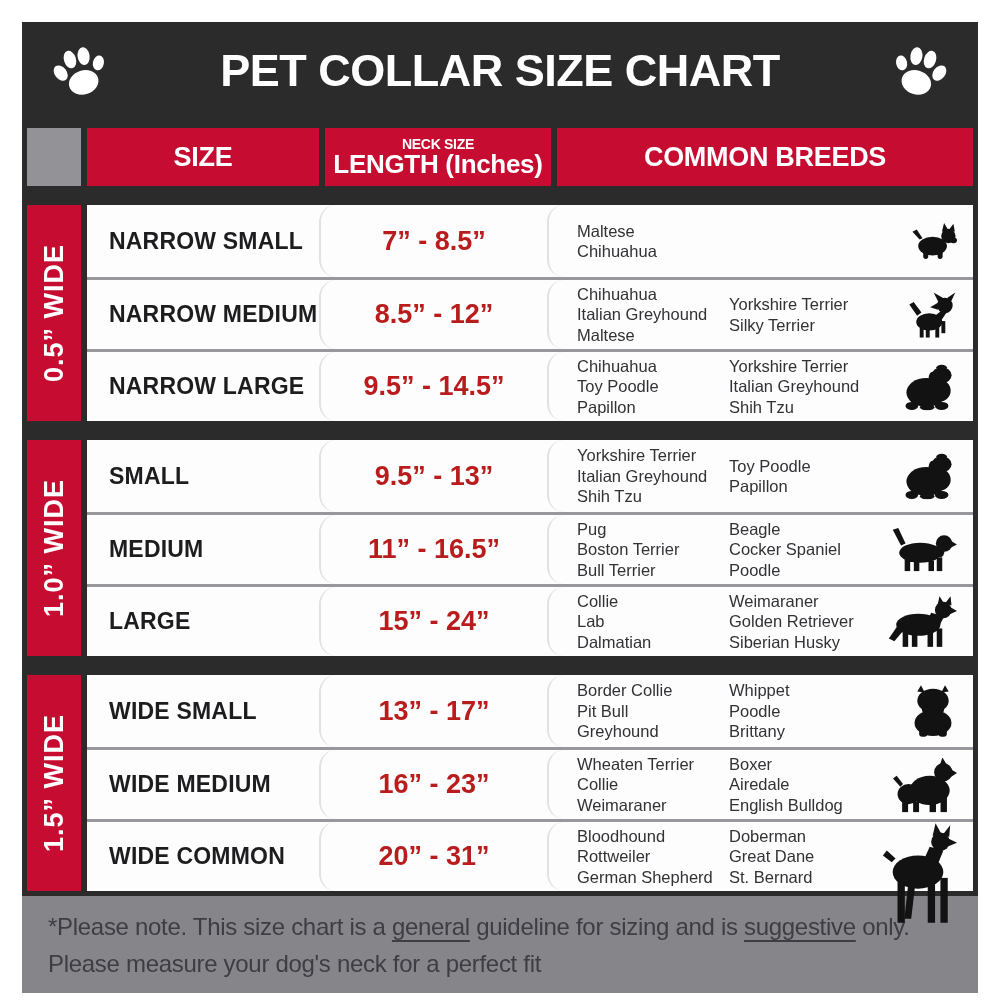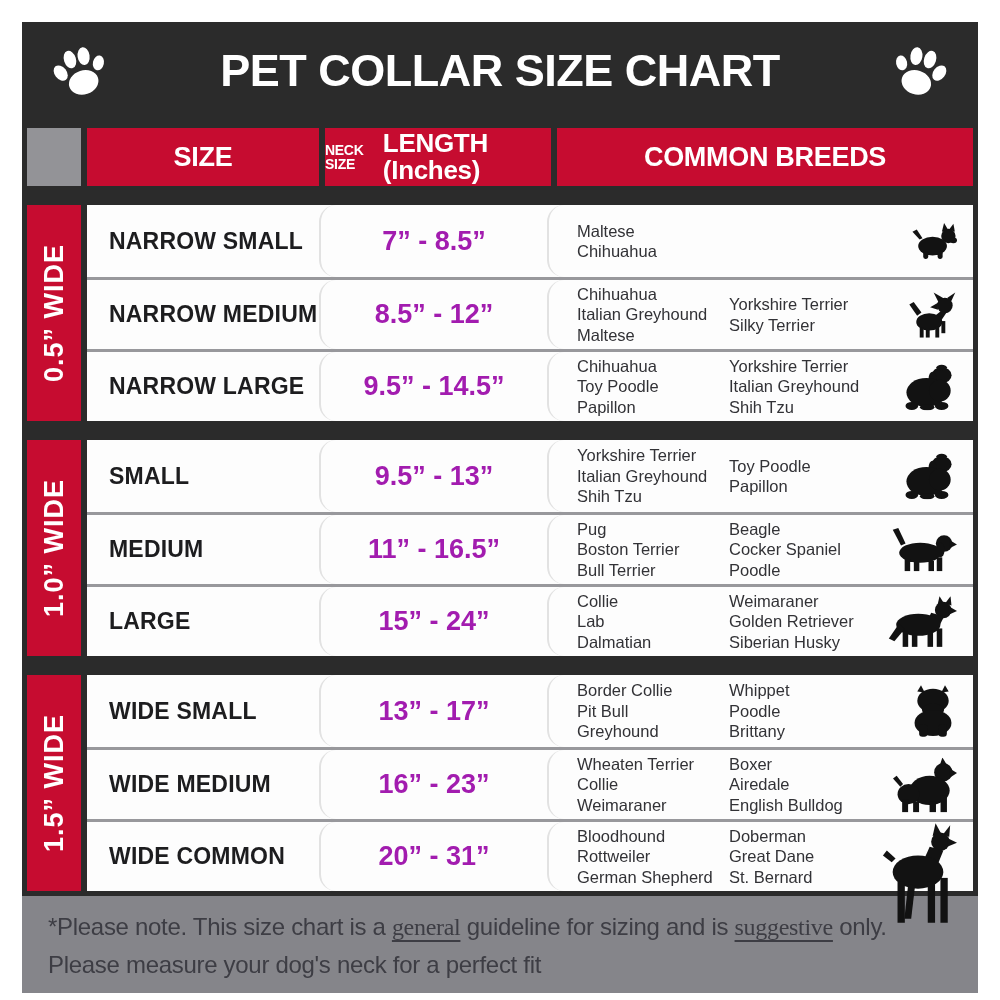--- a/index.html
+++ b/index.html
@@ -14,45 +14,45 @@
   .paw-left  { left:26px; }
   .paw-right { right:26px; transform:translateY(-50%) scaleX(-1); }
 
   
   .table { background:#2b2b2b; padding:8px 5px 5px 5px; display:flex; flex-direction:column; gap:19px; }
 
   .header-row { display:grid; grid-template-columns:54px 232px 226px 1fr; column-gap:6px; height:58px; }
   .corner { background:#939397; }
   .hcell { background:#c60c30; color:#fff; display:flex; align-items:center; justify-content:center;
     font-weight:700; font-size:27px; letter-spacing:-0.3px; }
-  .hcell.neck { flex-direction:row; line-height:1.02; }
+  .hcell.neck { flex-direction:column; line-height:1.02; }
   .neck-small { font-size:14px; font-weight:700; }
   .neck-big   { font-size:26px; font-weight:700; }
 
   .group { display:grid; grid-template-columns:54px 1fr; column-gap:6px; }
   .sidebar { background:#c60c30; display:flex; align-items:center; justify-content:center; }
   .vlabel { writing-mode:vertical-rl; transform:rotate(180deg); color:#fff; font-weight:700;
     font-size:27px; letter-spacing:1px; white-space:nowrap; }
   .rows { background:#fdfdfd; display:flex; flex-direction:column; }
   .brow { display:grid; grid-template-columns:232px 228px 1fr; height:72px; }
   .brow + .brow { border-top:3px solid #98989c; }
   .cell { display:flex; align-items:center;border-radius:17px; }
   .cell + .cell { border-left:2px solid #e2e2e2; }
   .size-cell { padding-left:22px; font-weight:700; font-size:23px; color:#1d1d1f; letter-spacing:0.2px; }
-  .len-cell  { justify-content:center; font-weight:700; font-size:27px; color:#a21caf; }
+  .len-cell  { justify-content:center; font-weight:700; font-size:27px; color:#b91c1c; }
   .breeds-cell { position:relative; padding-left:28px; }
   .bcol { display:flex; flex-direction:column; justify-content:center; width:152px;
     font-size:16.5px; line-height:20.5px; color:#323236; }
   .dog { position:absolute; right:16px; top:50%; transform:translateY(-50%); fill:#121212; z-index:2; }
   .dog.tall { transform:none; }
 
   
   .footer { height:97px; background:#85858a; padding:12px 26px 0 26px;
     font-size:24px; line-height:37px; color:#3d3d44; letter-spacing:-0.3px; }
-  .footer .u { text-decoration:underline; text-underline-offset:5px; text-decoration-thickness:1.5px;font-family:Liberation Serif, serif; }
+  .footer .u { text-decoration:underline; text-underline-offset:5px; text-decoration-thickness:1.5px; }
   .hidden-defs { position:absolute; width:0; height:0; }
 </style>
 </head>
 <body>
 
 <svg class="hidden-defs" aria-hidden="true">
   <defs>
     <symbol id="sym-paw" viewBox="0 0 64 64">
       <g transform="rotate(-18 32 32)">
         <ellipse cx="32" cy="44" rx="15" ry="12"></ellipse>

